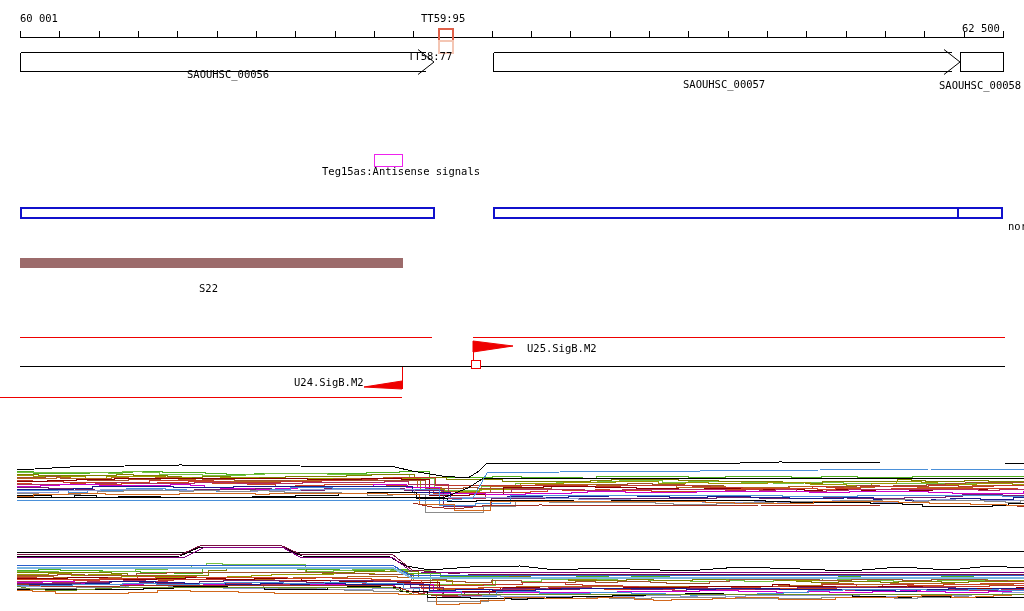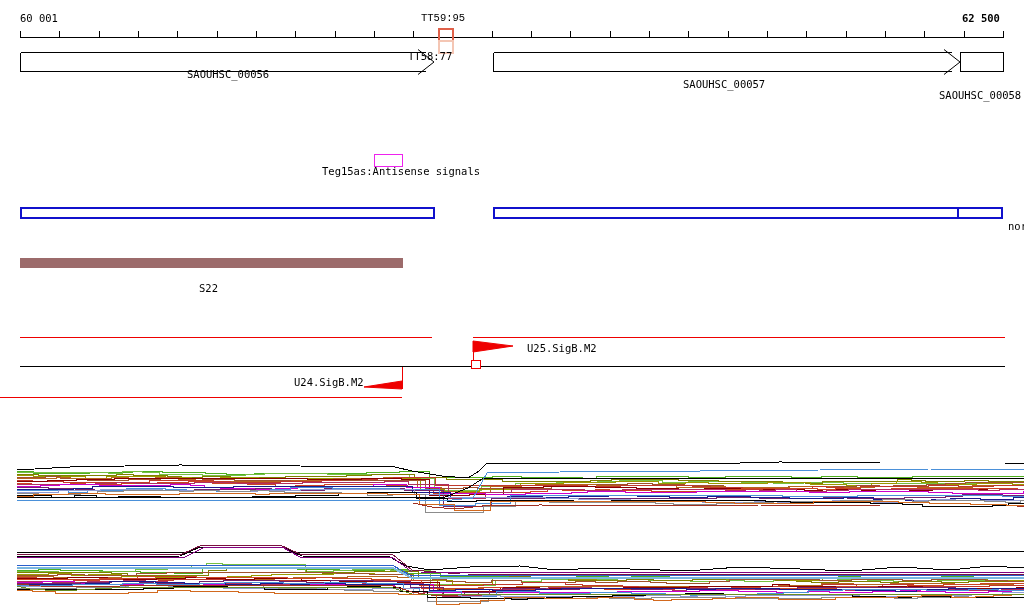--- a/index.html
+++ b/index.html
@@ -127,24 +127,24 @@
         <polyline points="17,554 182,554 202,545 280,545 300,554 392,554 412,570 460,574 1024,575" fill="none" stroke="#7a1040" stroke-width="1"></polyline>
         <polyline points="17,557 185,557 205,547 282,547 300,557 392,557 412,572 1024,573" fill="none" stroke="#800080" stroke-width="1"></polyline>
         <polyline points="17,565 392,565 410,575 1024,575" fill="none" stroke="#2a5fcc" stroke-width="1"></polyline>
         <polyline points="17,568 393,568 412,578 1024,578" fill="none" stroke="#7ab8e0" stroke-width="2"></polyline>
         <polyline points="17,584 40,586 90,587 150,585 390,585 412,592 438,596 478,594 560,595 700,594 820,595 940,594 1024,594" fill="none" stroke="#a03022" stroke-width="1"></polyline>
         <polyline points="17,586 30,589 60,591 95,589 130,587 390,587 412,594 1024,595" fill="none" stroke="#6b8e23" stroke-width="1"></polyline>
       </g>
     </svg>
 
   <div class="lbl" style="left:20px;top:13px;">60 001</div>
-  <div class="lbl" style="left:962px;top:13px;font-weight:bold;">62 500</div>
-  <div class="lbl" style="left:421px;top:13px;font-family:Liberation Mono, monospace;">TT59:95</div>
+  <div class="lbl" style="left:962px;top:23px;">62 500</div>
+  <div class="lbl" style="left:421px;top:13px;">TT59:95</div>
   <div class="lbl" style="left:408px;top:51px;">TT58:77</div>
   <div class="lbl" style="left:187px;top:69px;">SAOUHSC_00056</div>
   <div class="lbl" style="left:683px;top:79px;">SAOUHSC_00057</div>
-  <div class="lbl" style="left:939px;top:90px;">SAOUHSC_00058</div>
+  <div class="lbl" style="left:939px;top:80px;">SAOUHSC_00058</div>
   <div class="lbl" style="left:311px;top:166px;margin-left:11px;">Teg15as:Antisense signals</div>
   <div class="lbl" style="left:1008px;top:221px;text-align:center;">norC</div>
   <div class="lbl" style="left:199px;top:283px;">S22</div>
   <div class="lbl" style="left:511px;top:343px;padding-left:16px;">U25.SigB.M2</div>
   <div class="lbl" style="left:294px;top:377px;">U24.SigB.M2</div>
 </div>
 
 </body></html>

